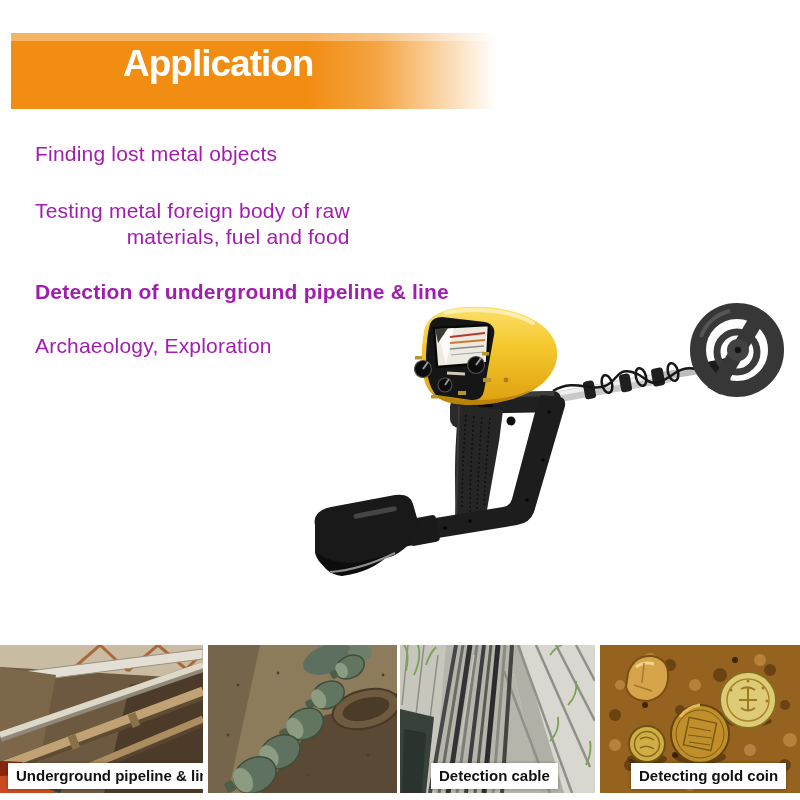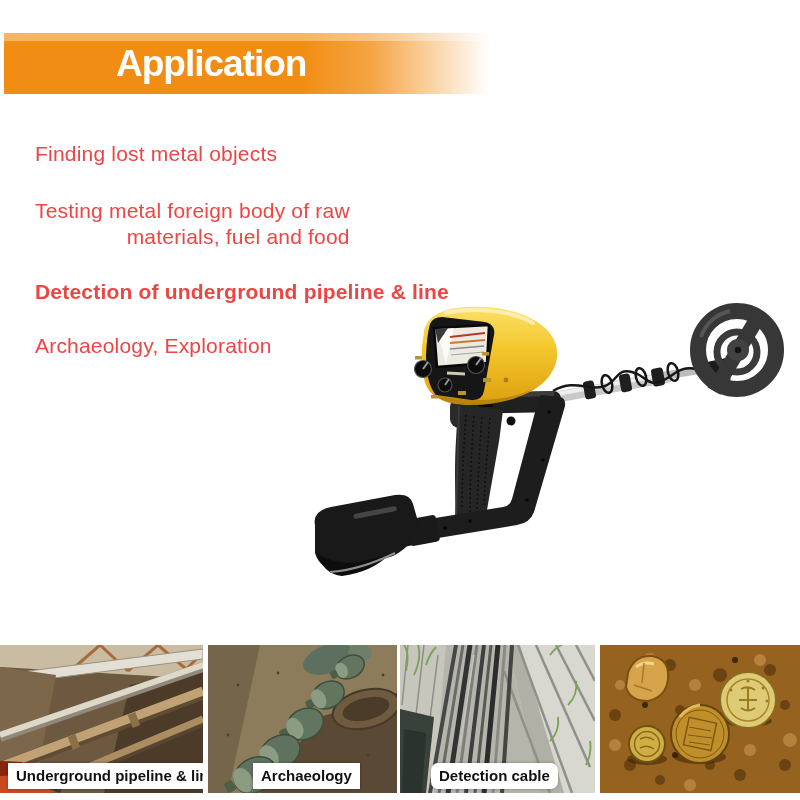--- a/index.html
+++ b/index.html
@@ -1,42 +1,42 @@
 <!DOCTYPE html>
 <html><head>
 <meta charset="utf-8">
 <style>
   html,body{margin:0;padding:0;}
   .stage{position:relative;width:800px;height:800px;background:#ffffff;overflow:hidden;
          font-family:"Liberation Sans",sans-serif;}
 
   
-  .banner{position:absolute;left:4px;top:33px;width:495px;height:61px;
+  .banner{position:absolute;left:11px;top:33px;width:495px;height:76px;
     background:linear-gradient(90deg,#f28d13 0%,#f28d13 60%,rgba(242,141,19,.8) 74%,rgba(242,141,19,0) 98%);}
   .banner-stripe{position:absolute;left:0;top:0;width:100%;height:8px;background:rgba(255,255,255,.35);}
   .banner-title{position:absolute;left:112px;top:8px;color:#ffffff;
     font-size:37px;font-weight:bold;letter-spacing:-1px;line-height:46px;}
 
   
-  .app-item{position:absolute;left:35px;color:#ef4444;font-size:21px;line-height:26px;letter-spacing:.2px;}
+  .app-item{position:absolute;left:35px;color:#a21caf;font-size:21px;line-height:26px;letter-spacing:.2px;}
   #app-0{top:141px;} #app-1{top:198px;text-align:right;} #app-2{top:279px;font-weight:bold;} #app-3{top:333px;} #app-4{top:389px;}
 
   
   .detector{position:absolute;left:290px;top:275px;width:510px;height:330px;}
   .detector svg{display:block;width:100%;height:100%;}
 
   
   .gallery{position:absolute;left:0;top:645px;width:800px;height:148px;}
   .photo{position:absolute;top:0;height:148px;overflow:hidden;background:#7a6а50;}
   .photo svg{display:block;width:100%;height:100%;}
   #p1{left:0;width:203px;} #p2{left:208px;width:189px;} #p3{left:400px;width:195px;} #p4{left:600px;width:200px;}
   .photo-label{position:absolute;bottom:4px;background:#ffffff;color:#111111;
     font-size:15px;font-weight:bold;line-height:1.2;padding:4px 8px;white-space:nowrap;
     box-shadow:0 0 3px rgba(0,0,0,.3);}
-  #p1 .photo-label{left:8px;} #p2 .photo-label{left:45px;} #p3 .photo-label{left:31px;border-radius:7px;} #p4 .photo-label{left:31px;}
+  #p1 .photo-label{left:8px;} #p2 .photo-label{left:45px;} #p3 .photo-label{left:31px;} #p4 .photo-label{left:31px;}
 </style>
 </head>
 <body>
 
 <div class="stage">
 
   <div class="banner">
     <div class="banner-stripe"></div>
     <div class="banner-title">Application</div>
   </div>
@@ -250,21 +250,20 @@
         </g>
         <g fill="#4e4030">
           <circle cx="30" cy="40" r="1.4"></circle>
             <circle cx="70" cy="28" r="1.4"></circle>
             <circle cx="160" cy="110" r="1.4"></circle>
           <circle cx="100" cy="130" r="1.4"></circle>
             <circle cx="20" cy="90" r="1.4"></circle>
             <circle cx="175" cy="30" r="1.4"></circle>
         </g>
       </svg>
-      <div class="photo-label">Archaeology</div>
     </div>
 
     <div class="photo" id="p3">
       <svg viewBox="0 0 195 148" preserveAspectRatio="none">
         <rect width="195" height="148" fill="#b5b5ac"></rect>
         <polygon points="108,0 195,0 195,148 140,148" fill="#d8d8d0"></polygon>
         <polygon points="108,0 120,0 164,148 140,148" fill="#b0b0a6"></polygon>
         <g stroke="#90908a" stroke-width="2.5">
           <line x1="118" y1="0" x2="172" y2="148"></line>
             <line x1="136" y1="0" x2="190" y2="122"></line>
@@ -362,16 +361,17 @@
           <path d="M 80,72 A 29 29 0 0 1 100,60" stroke="#e3b959" stroke-width="3" fill="none"></path>
           <circle cx="148" cy="55" r="28" fill="#decb76" stroke="#8a6c1e" stroke-width="2"></circle>
           <circle cx="148" cy="55" r="21" fill="none" stroke="#a8862c" stroke-width="1.5"></circle>
           <path d="M 141,44 Q 148,40 155,45 M 148,42 L 148,66 M 139,55 L 157,55 M 141,63 Q 148,68 155,63" stroke="#9a7b24" stroke-width="2" fill="none"></path>
           <circle cx="148" cy="36" r="1.5" fill="#9a7b24"></circle>
             <circle cx="163" cy="43" r="1.5" fill="#9a7b24"></circle>
           <circle cx="167" cy="56" r="1.5" fill="#9a7b24"></circle>
             <circle cx="131" cy="45" r="1.5" fill="#9a7b24"></circle>
         </g>
       </svg>
+      <div class="photo-label">Detecting gold coin</div>
     </div>
 
   </div>
 </div>
 
 </body></html>

